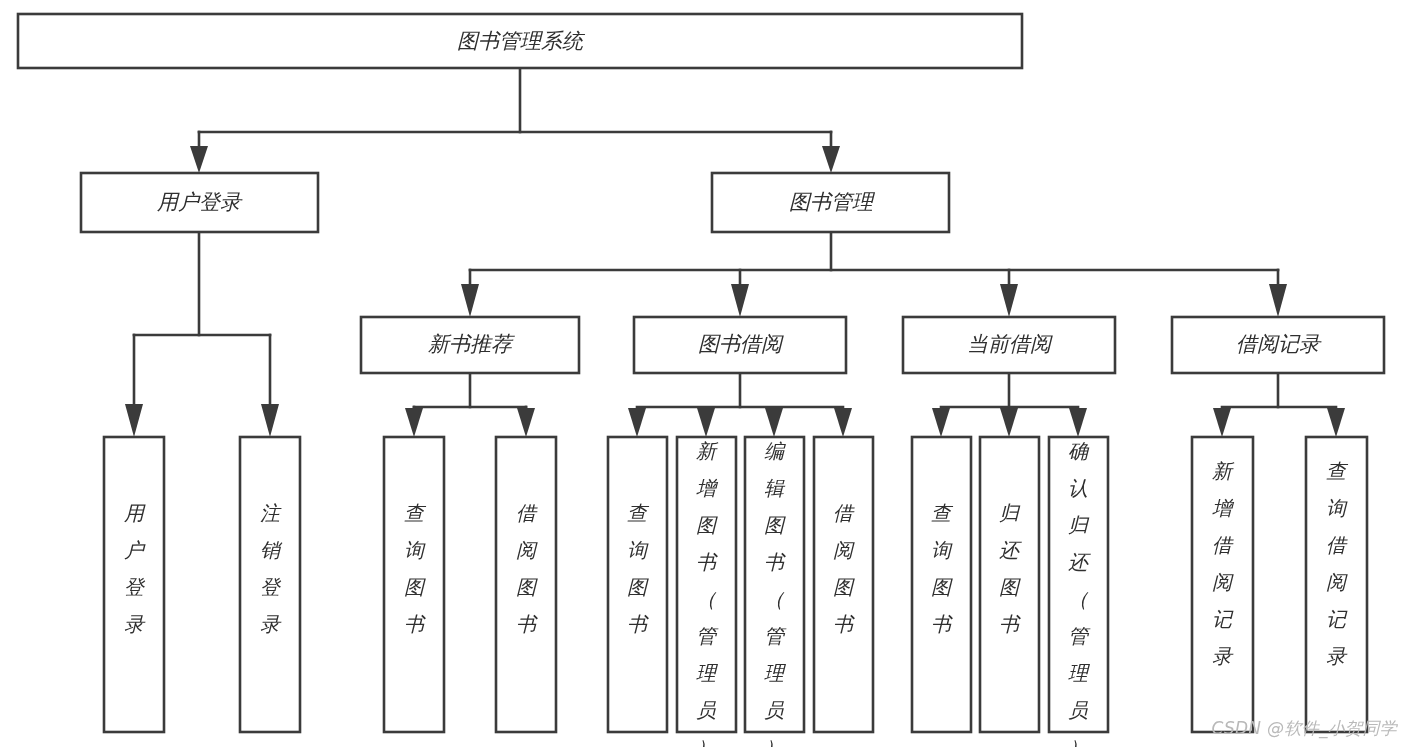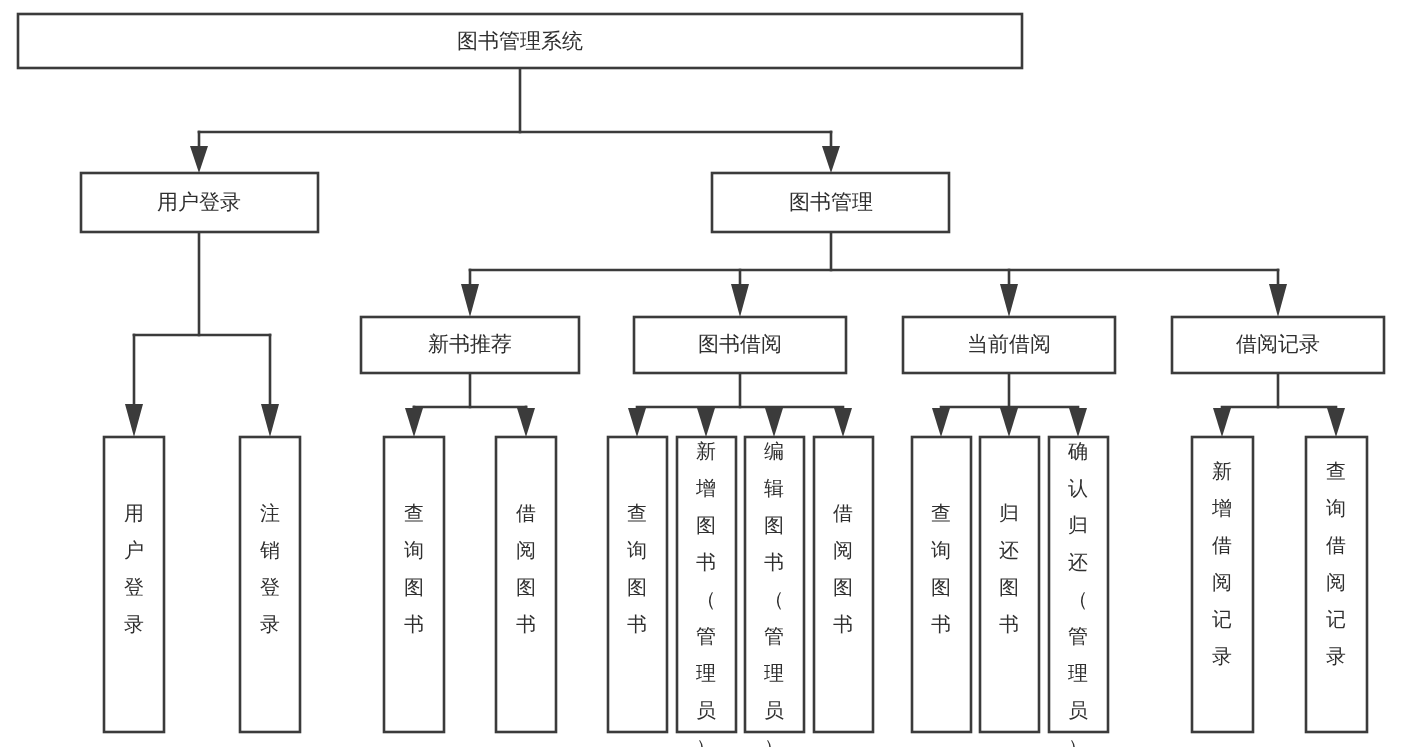--- a/index.html
+++ b/index.html
@@ -11,20 +11,21 @@
     width: 1405px;
     height: 747px;
     font-family: "DejaVu Sans", "Liberation Sans", sans-serif;
     overflow: hidden;
     position: relative;
   }
   #diagram-root {
     position: relative;
     width: 1405px;
     height: 747px;
+    font-style: italic;
   }
   svg#tree-svg {
     position: absolute;
     top: 0;
     left: 0;
     width: 1405px;
     height: 747px;
     display: block;
   }
   .node-box {
@@ -212,13 +213,14 @@
     <g>
       <rect class="node-box" x="1192" y="437" width="61" height="295"></rect>
       <text class="node-label-vertical" x="1222" y="478"><tspan x="1222" y="478">新</tspan><tspan x="1222" y="515">增</tspan><tspan x="1222" y="552">借</tspan><tspan x="1222" y="589">阅</tspan><tspan x="1222" y="626">记</tspan><tspan x="1222" y="663">录</tspan></text>
     </g>
     <g>
       <rect class="node-box" x="1306" y="437" width="61" height="295"></rect>
       <text class="node-label-vertical" x="1336" y="478"><tspan x="1336" y="478">查</tspan><tspan x="1336" y="515">询</tspan><tspan x="1336" y="552">借</tspan><tspan x="1336" y="589">阅</tspan><tspan x="1336" y="626">记</tspan><tspan x="1336" y="663">录</tspan></text>
     </g>
   </svg>
 
+  <div class="watermark">CSDN @软件_小贺同学</div>
 </div>
 
 </body></html>

